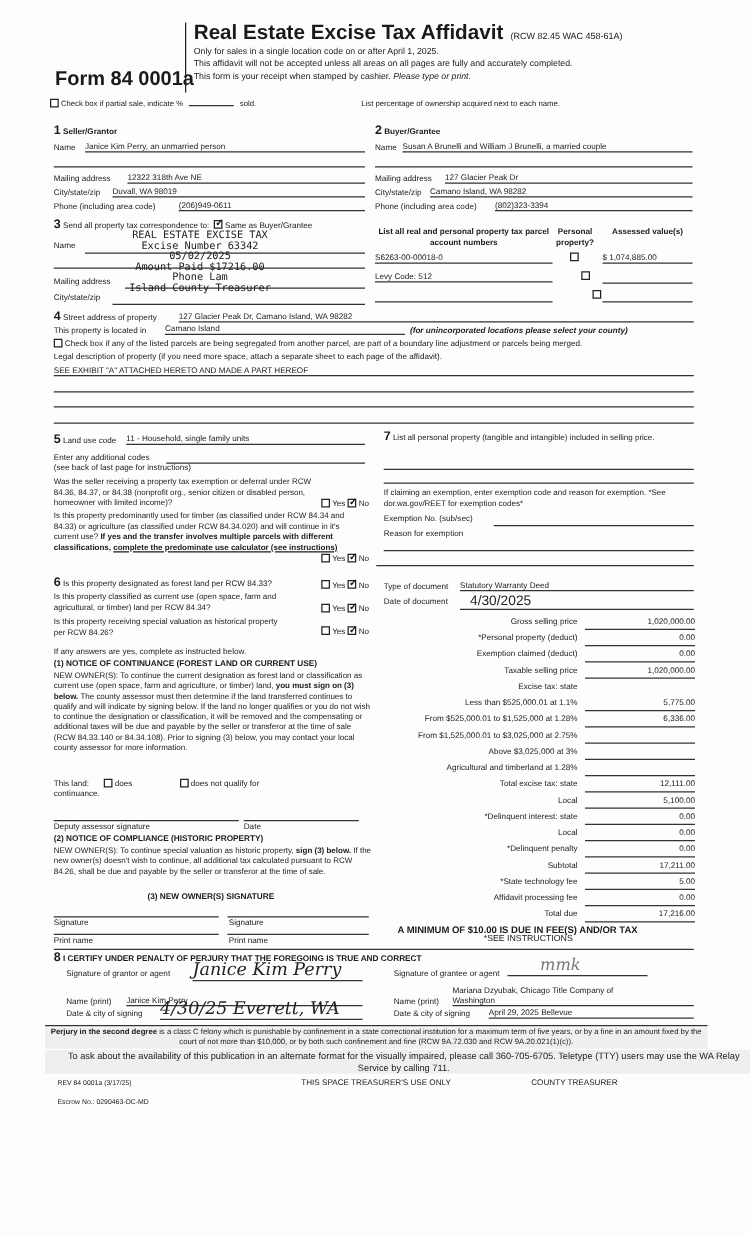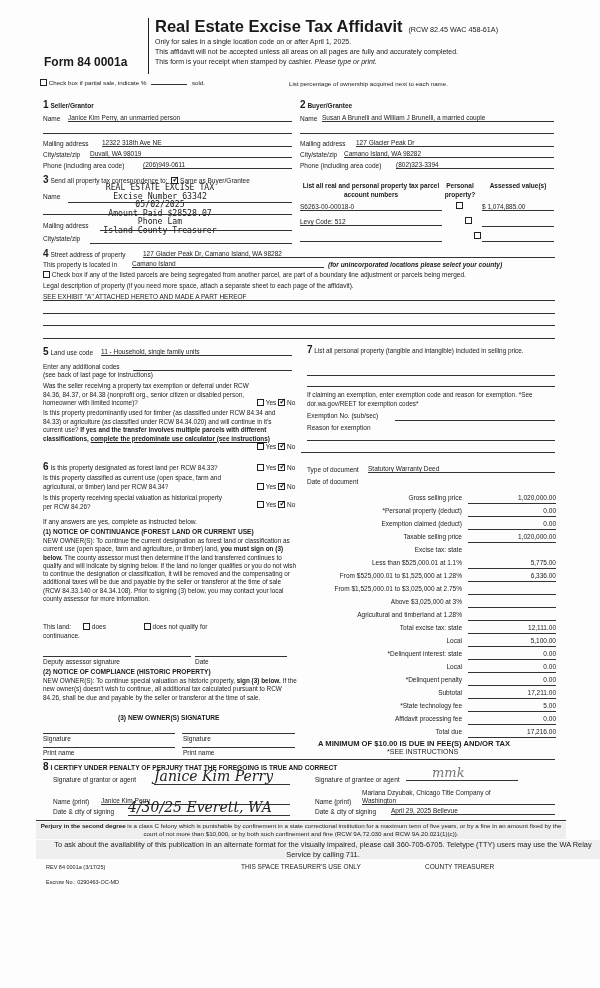--- a/index.html
+++ b/index.html
@@ -21,21 +21,21 @@
   .amount-row .lbl { position: absolute; right: 94px; top: 1px; text-align: right; font-size: 6.5px; white-space: nowrap; }
   .amount-row .val { position: absolute; right: 0; width: 88px; top: 1px; text-align: right; border-bottom: 0.8px solid #333; height: 10px; font-size: 6.5px; }
   .para { position: absolute; font-size: 6.4px; line-height: 8.6px; white-space: normal; }
 </style>
 </head>
 <body>
 
 <div class="page">
 
   
-  <div class="abs" style="left:44px;top:55px;font-size:12px;font-weight:bold;">Form 84 0001a</div>
+  <div class="abs" style="left:44px;top:55px;font-size:16px;font-weight:bold;">Form 84 0001a</div>
   <div class="abs" style="left:148px;top:18px;width:0;height:56px;border-left:1px solid #222;"></div>
 
   <div class="abs" style="left:155px;top:17px;">
     <span style="font-size:16.5px;font-weight:bold;">Real Estate Excise Tax Affidavit</span>
     <span style="font-size:7.2px;margin-left:4px;">(RCW 82.45 WAC 458-61A)</span>
   </div>
   <div class="abs" style="left:155px;top:38px;font-size:7px;">Only for sales in a single location code on or after April 1, 2025.</div>
   <div class="abs" style="left:155px;top:48px;font-size:7px;">This affidavit will not be accepted unless all areas on all pages are fully and accurately completed.</div>
   <div class="abs" style="left:155px;top:58px;font-size:7px;">
     <span>This form is your receipt when stamped by cashier. </span><i>Please type or print.</i>
@@ -92,21 +92,21 @@
   <div class="abs" style="left:43px;top:222px;">Mailing address</div>
   <div class="line" style="left:100px;top:230px;width:192px;"></div>
   <div class="abs" style="left:43px;top:235px;">City/state/zip</div>
   <div class="line" style="left:90px;top:243px;width:202px;"></div>
 
   
   <div class="abs stamp" style="left:90px;top:183px;width:140px;line-height:8.6px;">
     <div>REAL ESTATE EXCISE TAX</div>
     <div>Excise Number 63342</div>
     <div>05/02/2025</div>
-    <div>Amount Paid $28528.07</div>
+    <div>Amount Paid $17216.00</div>
     <div>Phone Lam</div>
     <div>Island County Treasurer</div>
   </div>
 
   
   <div class="abs bold" style="left:300px;top:182px;width:142px;white-space:normal;text-align:center;line-height:8.5px;font-size:6.5px;">List all real and personal property tax parcel account numbers</div>
   <div class="abs bold" style="left:442px;top:182px;width:36px;white-space:normal;text-align:center;line-height:8.5px;font-size:6.5px;">Personal property?</div>
   <div class="abs bold" style="left:482px;top:182px;width:72px;white-space:normal;text-align:center;line-height:8.5px;font-size:6.5px;">Assessed value(s)</div>
 
   <div class="abs ul fill" style="left:300px;top:203px;width:142px;">S6263-00-00018-0</div>
@@ -223,20 +223,21 @@
   <div class="abs" style="left:183px;top:735px;">Signature</div>
   <div class="line" style="left:43px;top:747px;width:132px;"></div>
   <div class="line" style="left:182px;top:747px;width:113px;"></div>
   <div class="abs" style="left:43px;top:749px;">Print name</div>
   <div class="abs" style="left:183px;top:749px;">Print name</div>
 
   
   <div class="abs" style="left:307px;top:466px;">Type of document</div>
   <div class="abs ul fill" style="left:368px;top:465px;width:187px;">Statutory Warranty Deed</div>
   <div class="abs" style="left:307px;top:478px;">Date of document</div>
+  <div class="abs ul fill" style="left:368px;top:475px;width:187px;font-size:11px;padding-left:8px;">4/30/2025</div>
 
   
   <div>
     <div class="amount-row" style="top:493px;">
         <span class="lbl">Gross selling price</span>
         <span class="val">1,020,000.00</span>
       </div>
     <div class="amount-row" style="top:506px;">
         <span class="lbl">*Personal property (deduct)</span>
         <span class="val">0.00</span>

